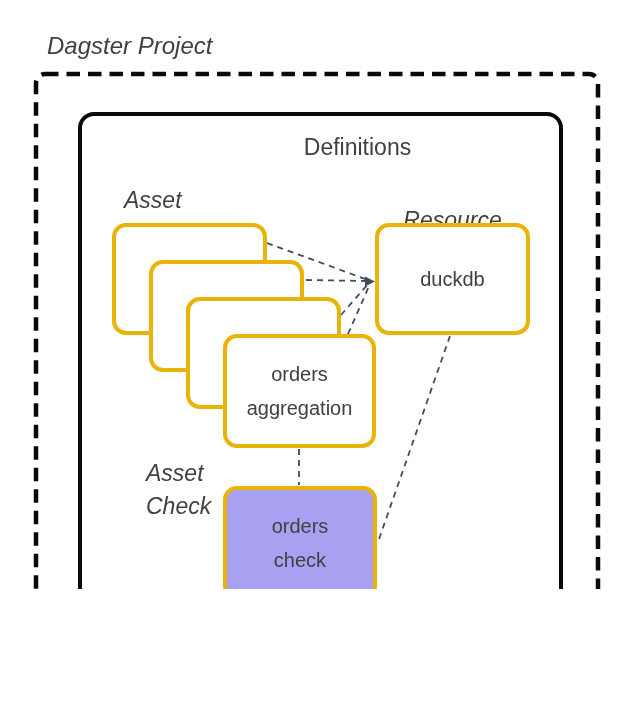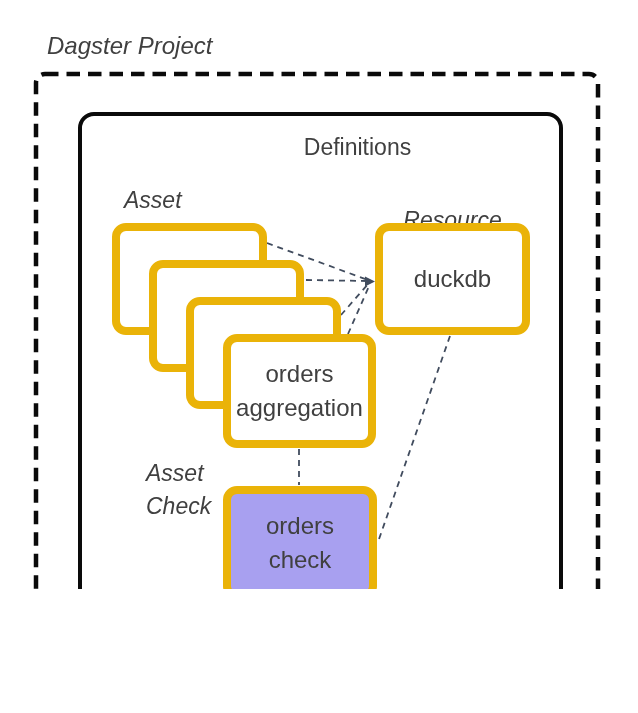--- a/index.html
+++ b/index.html
@@ -47,28 +47,28 @@
     left: 78px; top: 134px;
     width: 485px;
     text-align: center;
     font-size: 23px;
     font-weight: 400;
     z-index: 2;
     padding-left: 37px;
   }
   .node {
     box-sizing: border-box;
-    border: 8px solid #eab308;
+    border: 4px solid #eab308;
     border-radius: 14px;
     background: #ffffff;
     display: flex;
     align-items: center;
     justify-content: center;
     text-align: center;
-    font-size: 24px;
+    font-size: 20px;
     line-height: 34px;
     white-space: pre-line;
     z-index: 2;
   }
   .card-1 { left: 112px; top: 223px; width: 155px; height: 112px; }
   .card-2 { left: 149px; top: 260px; width: 155px; height: 112px; }
   .card-3 { left: 186px; top: 297px; width: 155px; height: 112px; }
   .card-front { left: 223px; top: 334px; width: 153px; height: 114px; }
   .duckdb-node { left: 375px; top: 223px; width: 155px; height: 112px; }
   .orders-check-node { left: 223px; top: 486px; width: 154px; height: 114px; }

